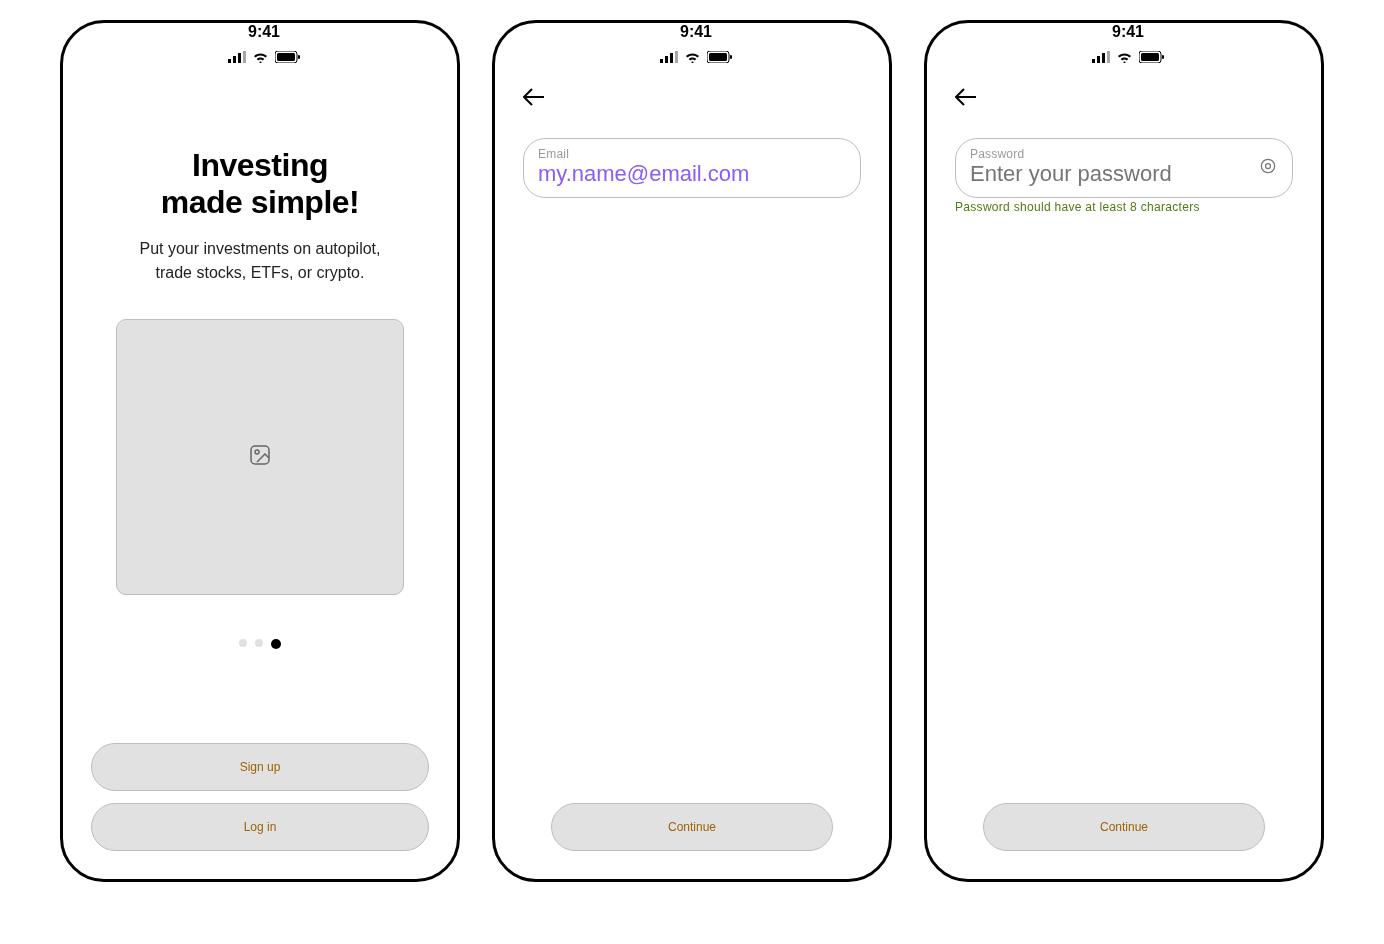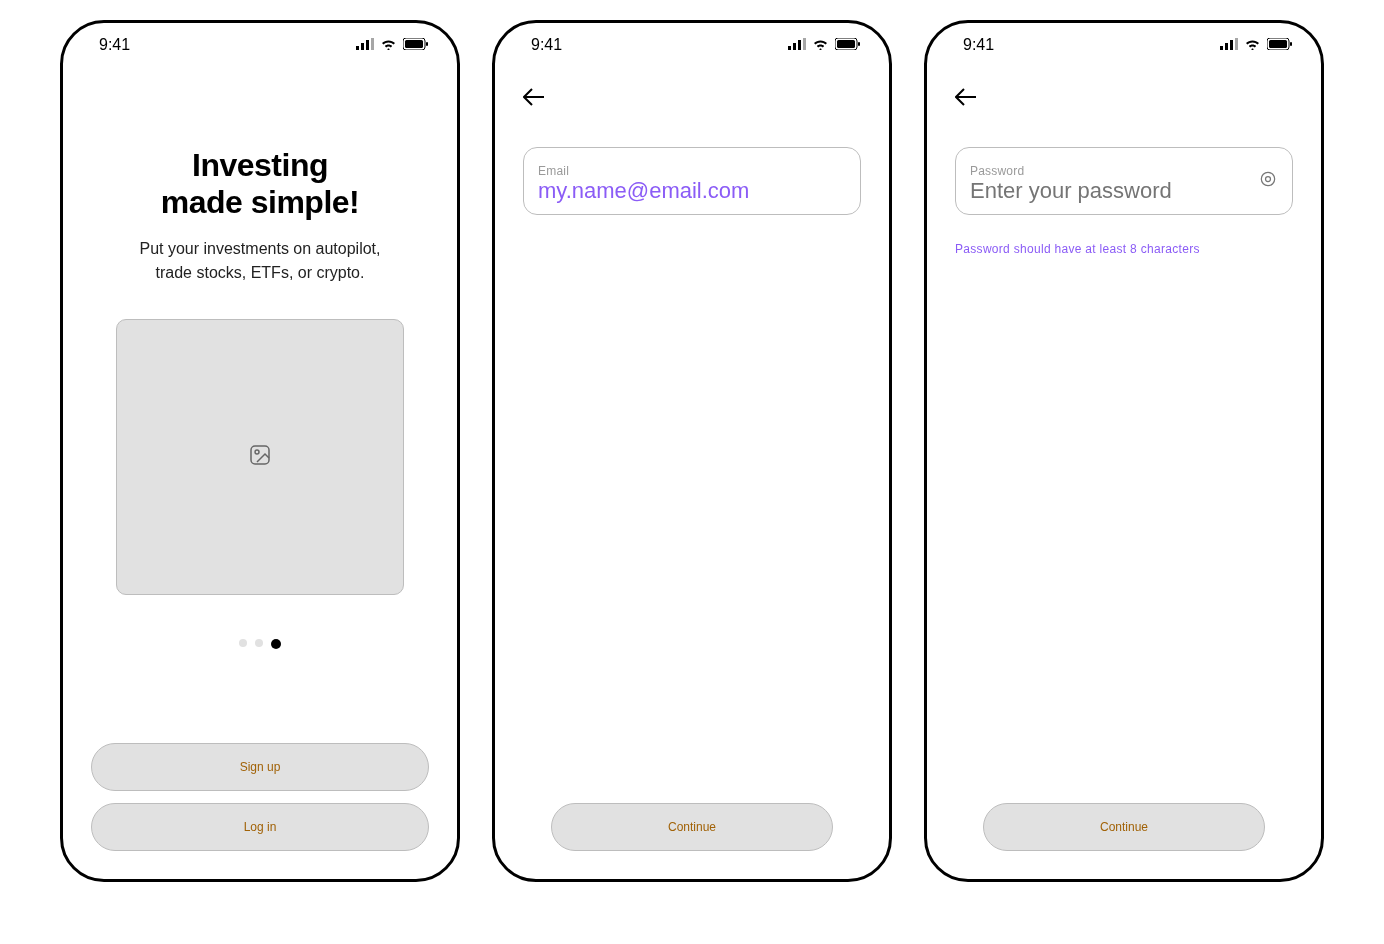--- a/index.html
+++ b/index.html
@@ -23,21 +23,22 @@
       display: flex;
       flex-direction: column;
     }
     .status-bar {
       height: 44px;
       display: flex;
       justify-content: space-between;
       align-items: center;
       padding: 0 28px 0 36px;
       font-size: 16px;
-      font-weight: 400;
+      font-weight: 700;
+      flex-direction: column;
     }
     .status-icons {
       display: flex;
       align-items: center;
       gap: 6px;
     }
     .content {
       flex: 1;
       display: flex;
       flex-direction: column;
@@ -105,44 +106,44 @@
       font-size: 12px;
       font-weight: 400;
       color: #a16207;
       cursor: pointer;
       display: flex;
       align-items: center;
       justify-content: center;
     }
     .btn + .btn { margin-top: 12px; }
     .field {
-      margin-top: 16px;
+      margin-top: 7px;
       border: 1px solid #bdbdbd;
-      border-radius: 14px;
-      padding: 16px 14px 10px;
+      border-radius: 22px;
+      padding: 8px 14px 10px;
       position: relative;
     }
     .field-label {
       font-size: 12px;
       color: #9a9a9a;
       letter-spacing: 0.2px;
     }
     .field-input {
       border: none;
       outline: none;
       font-size: 22px;
       color: #8b5cf6;
       width: 100%;
       background: transparent;
       padding-right: 30px;
     }
     .hint {
       font-size: 12px;
-      color: #8b5cf6;
-      margin-top: 27px;
+      color: #4d7c0f;
+      margin-top: 2px;
       letter-spacing: 0.3px;
     }
     .eye-btn {
       position: absolute;
       right: 14px;
       top: 50%;
       transform: translateY(-50%);
       cursor: pointer;
     }
     .single-btn-wrap { padding: 0 28px; }

